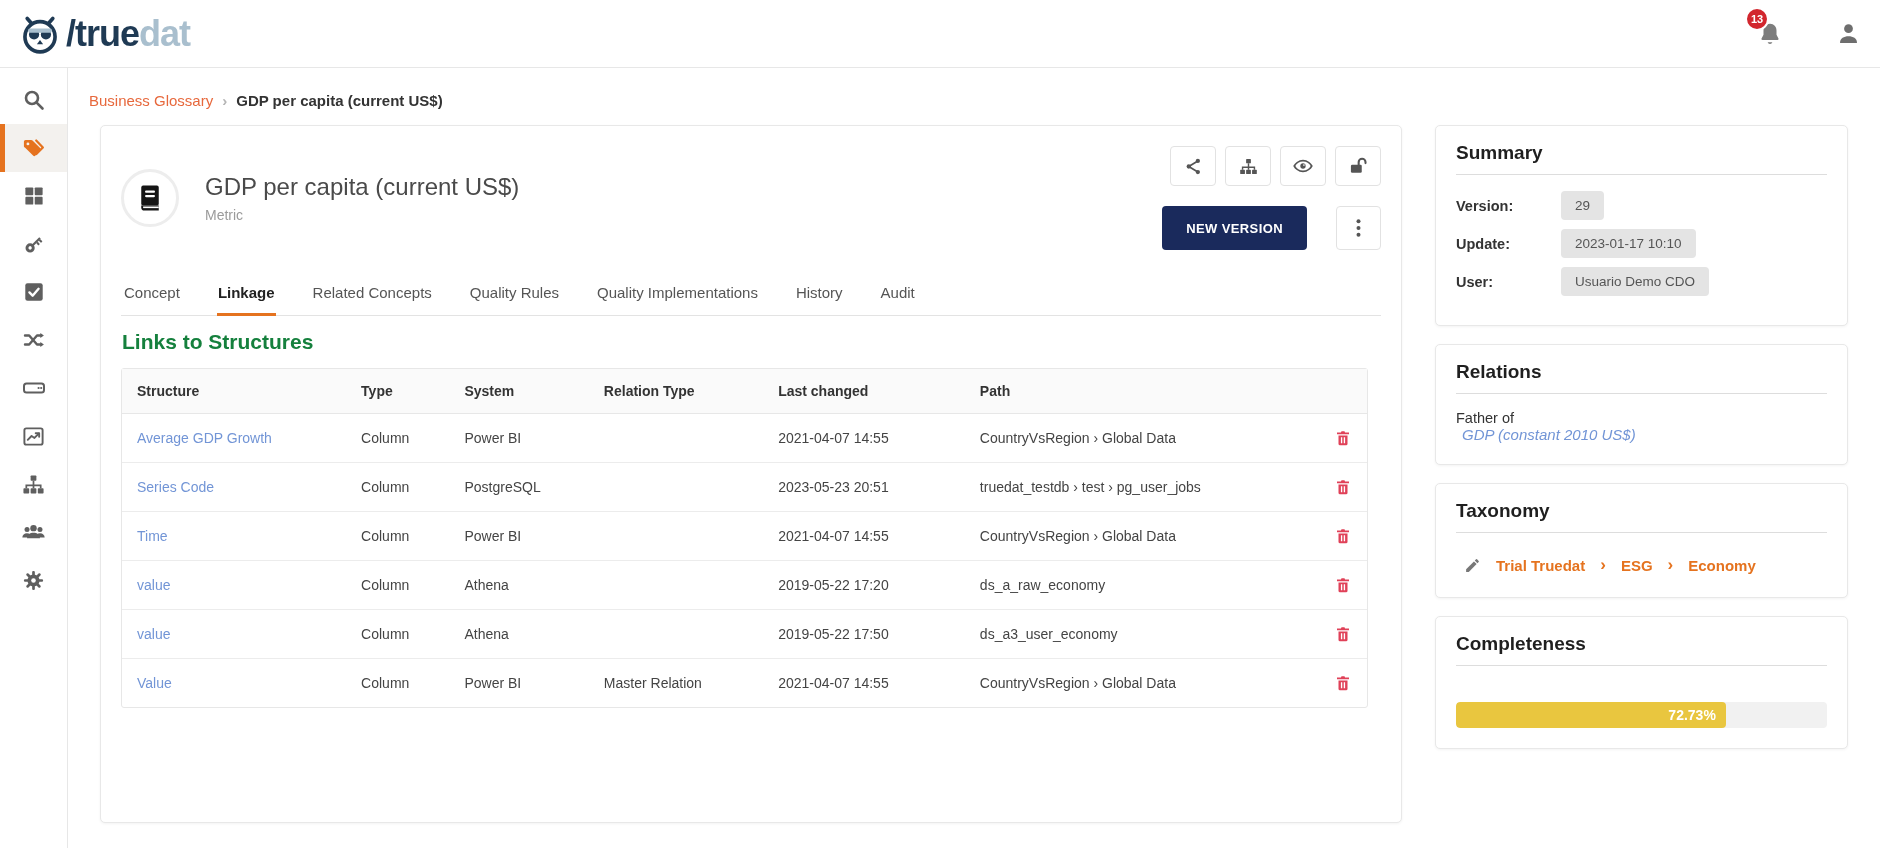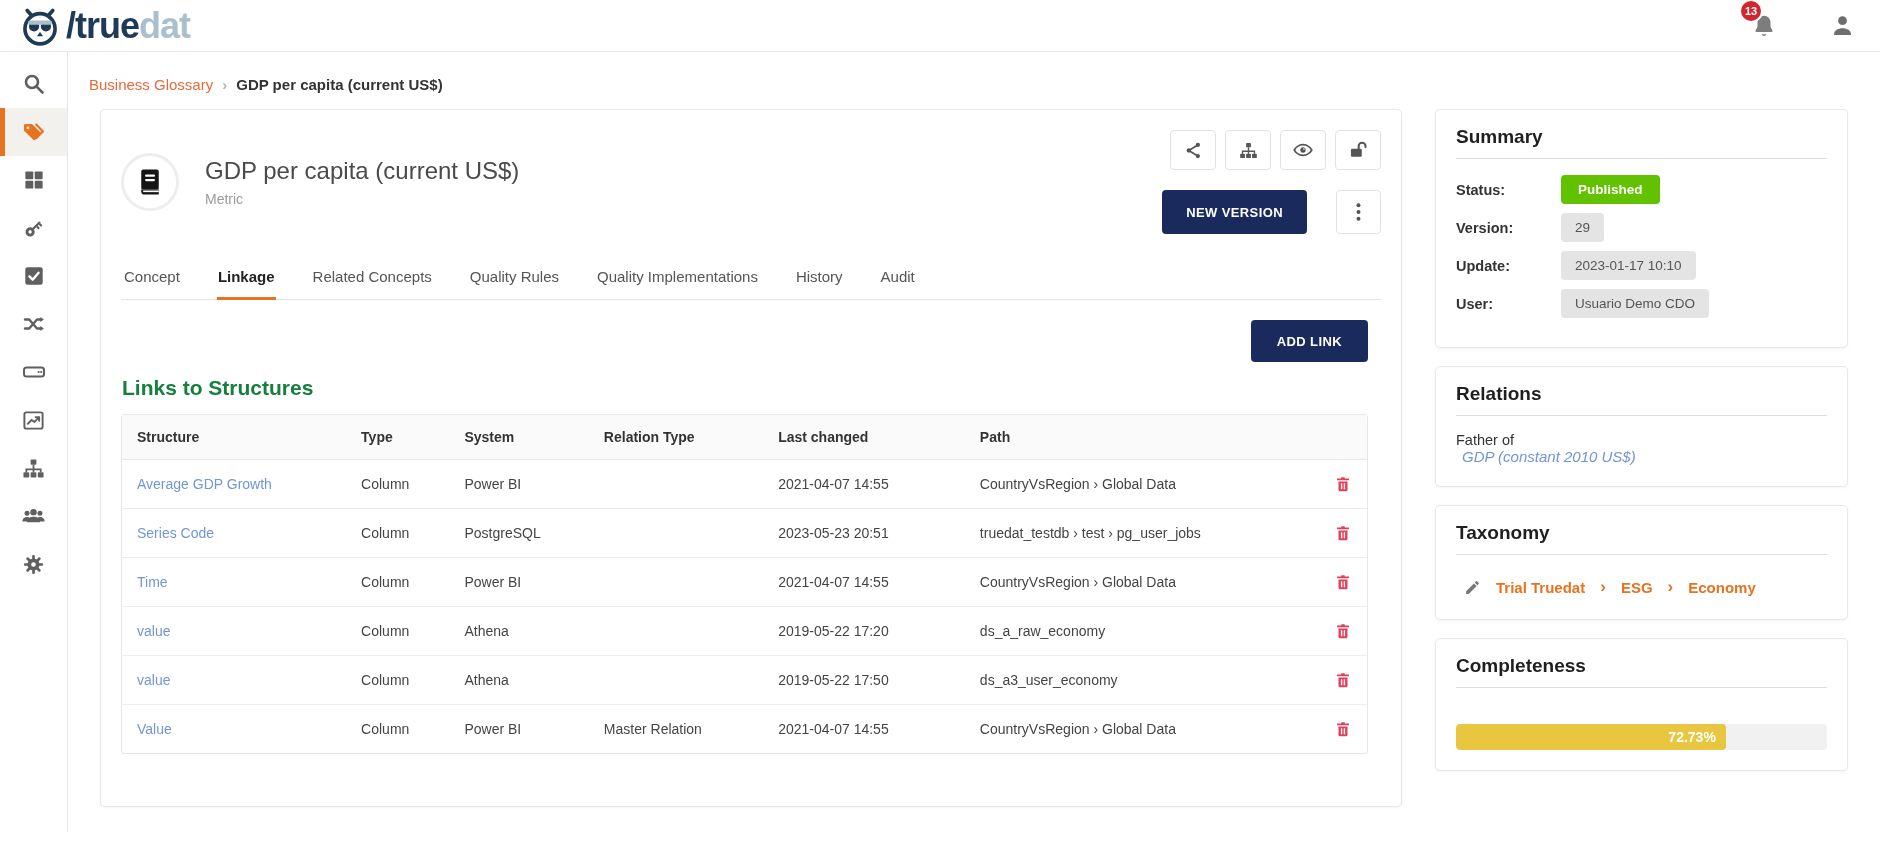--- a/index.html
+++ b/index.html
@@ -1,21 +1,21 @@
 <!DOCTYPE html>
 <html><head>
 <meta charset="utf-8">
 <style>
   * { box-sizing: border-box; margin: 0; padding: 0; }
   html,body { width:1880px; height:848px; overflow:hidden; background:#fff;
     font-family:"Liberation Sans", sans-serif; color:#333; }
 
   
-  .topbar { height:52px; display:flex; align-items:center; justify-content:space-between;
-    padding:0 24px 0 18px; border-bottom:1px solid #e7e7e7; background:#fff; }
+  .topbar { height:68px; display:flex; align-items:center; justify-content:space-between;
+    padding:0 18px 0 18px; border-bottom:1px solid #e7e7e7; background:#fff; }
   .brand { display:flex; align-items:center; gap:4px; }
   .brand-text { font-size:36px; font-weight:bold; letter-spacing:-1px; line-height:1; }
   .brand-primary { color:#1F3A54; }
   .brand-secondary { color:#A9BFCE; }
   .topbar-right { display:flex; align-items:center; gap:52px; }
   .bell-wrap { position:relative; cursor:pointer; }
   .badge { position:absolute; top:-14px; left:-12px; min-width:24px; height:24px; padding:0 4px;
     background:#D2262E; border:2px solid #fff; border-radius:50%; color:#fff; font-size:11px;
     font-weight:bold; display:flex; align-items:center; justify-content:center; }
 
@@ -349,23 +349,20 @@
         <div class="tabs">
           <div class="tab">Concept</div>
           <div class="tab active">Linkage</div>
           <div class="tab">Related Concepts</div>
           <div class="tab">Quality Rules</div>
           <div class="tab">Quality Implementations</div>
           <div class="tab">History</div>
           <div class="tab">Audit</div>
         </div>
 
-        <div class="addlink-row">
-          <button class="btn-navy btn-addlink">ADD LINK</button>
-        </div>
 
         <div class="section-title">Links to Structures</div>
 
         <table class="links">
           <colgroup>
             <col style="width:18%">
               <col style="width:8.3%">
               <col style="width:11.2%">
             <col style="width:14%">
               <col style="width:16.2%">
@@ -506,24 +503,20 @@
             </tr>
           </tbody>
         </table>
       </div>
 
       <div class="right-col">
         <div class="panel">
           <div class="panel-title">Summary</div>
           <div class="panel-body">
             <div class="kv-row">
-              <span class="kv-label">Status:</span>
-              <span class="pill pill-green">Published</span>
-            </div>
-            <div class="kv-row">
               <span class="kv-label">Version:</span>
               <span class="pill pill-gray">29</span>
             </div>
             <div class="kv-row">
               <span class="kv-label">Update:</span>
               <span class="pill pill-gray">2023-01-17 10:10</span>
             </div>
             <div class="kv-row">
               <span class="kv-label">User:</span>
               <span class="pill pill-gray">Usuario Demo CDO</span>

